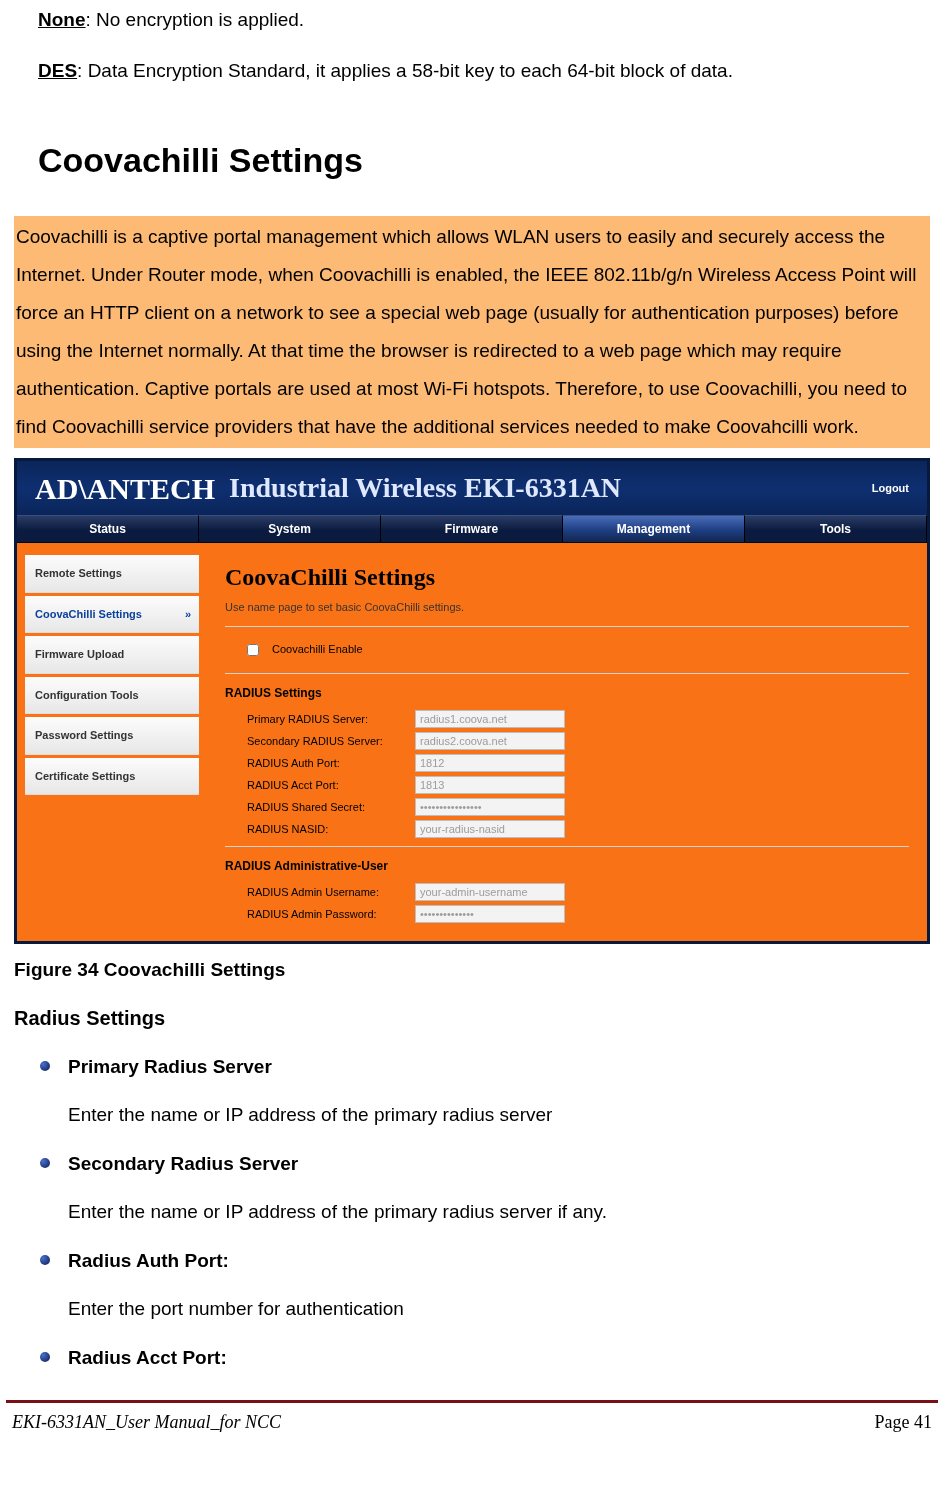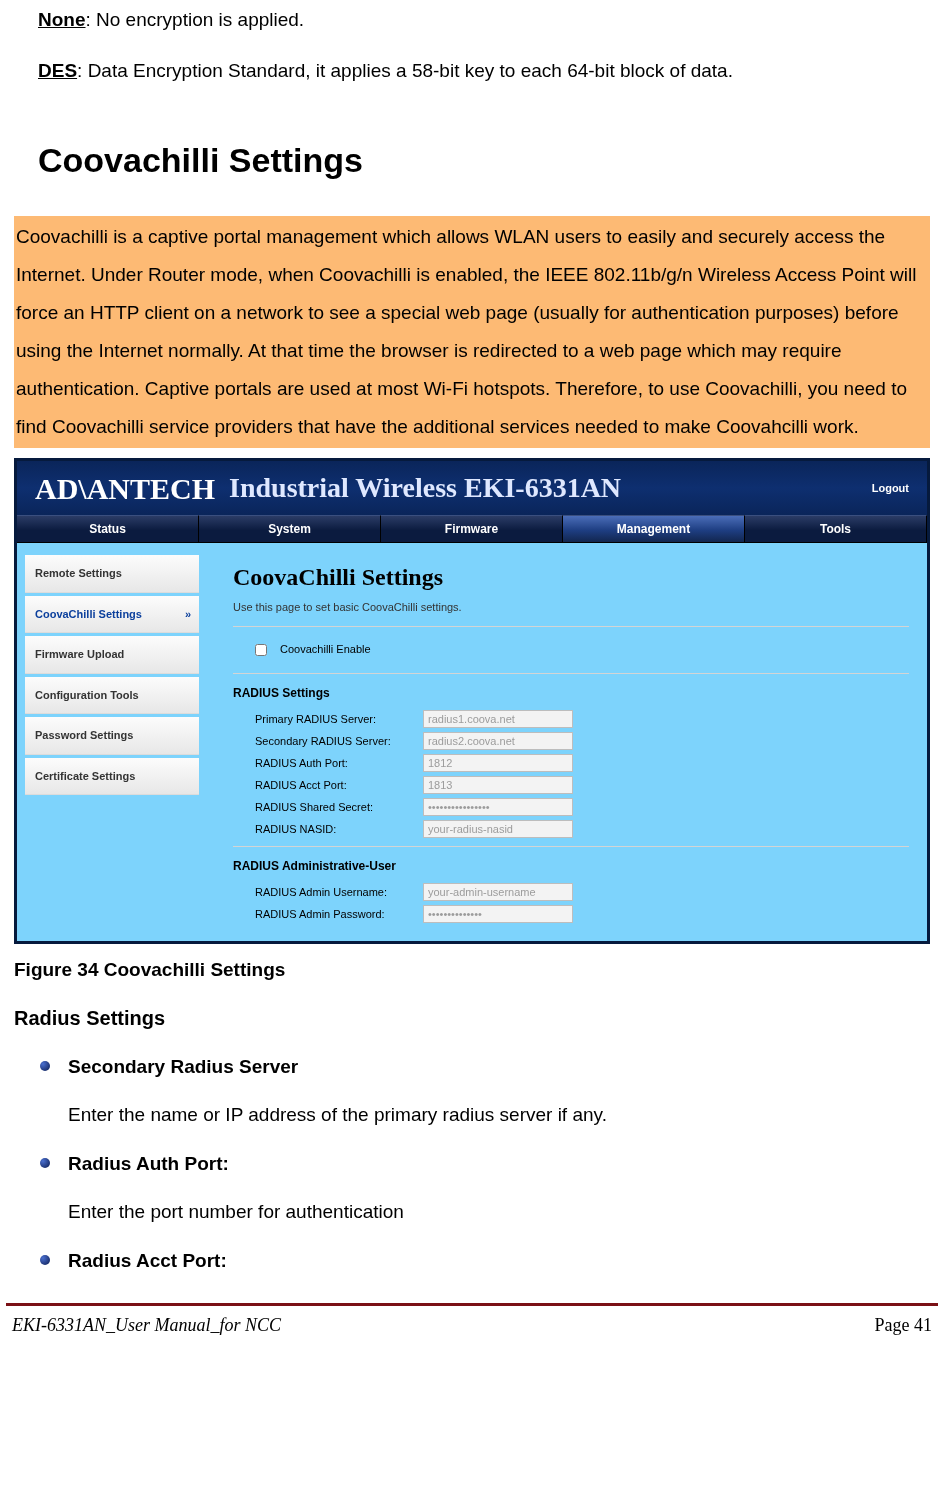--- a/index.html
+++ b/index.html
@@ -81,23 +81,22 @@
     border-bottom: 1px solid #000;
     background: linear-gradient(#2b3c66, #0b1b3f 55%, #0b1b3f);
     border-right: 1px solid #000;
     cursor: pointer;
   }
   .ss-tab.active {
     background: linear-gradient(#4a6db8, #1e3e82 55%, #12264f);
   }
   .ss-body {
     display: flex;
-    background: #7dd3fc;
+    background: #f97316;
     min-height: 370px;
-    gap: 8px;
   }
   .ss-side { width: 190px; padding: 12px 8px; }
   .side-item {
     font-size: 11px;
     font-weight: bold;
     color: #333;
     padding: 10px 10px;
     border-bottom: 1px solid #dcdcdc;
     background: linear-gradient(#fcfcfc, #e7e7e7);
     margin-bottom: 3px;
@@ -212,21 +211,21 @@
       <div class="ss-side">
         <div class="side-item">Remote Settings</div>
         <div class="side-item active">CoovaChilli Settings</div>
         <div class="side-item">Firmware Upload</div>
         <div class="side-item">Configuration Tools</div>
         <div class="side-item">Password Settings</div>
         <div class="side-item">Certificate Settings</div>
       </div>
       <div class="ss-main">
         <h2 class="title">CoovaChilli Settings</h2>
-        <div class="ss-subtitle">Use this page to set basic CoovaChilli settings.</div>
+        <div class="ss-subtitle">Use name page to set basic CoovaChilli settings.</div>
         <hr class="ss-hr">
         <div class="chk-row">
           <input type="checkbox" style="">
           <span>Coovachilli Enable</span>
         </div>
         <hr class="ss-hr">
 
         <div class="group-title">RADIUS Settings</div>
 
         <div class="field-row">
@@ -266,20 +265,27 @@
           <input class="field-input" disabled="" value="••••••••••••••" style="">
         </div>
       </div>
     </div>
   </div>
 
   <div class="fig-caption">Figure 34 Coovachilli Settings</div>
 
   <div class="sub-heading">Radius Settings</div>
 
+  <div class="bullet-block">
+    <div class="bullet-row">
+      <div class="bullet-dot"></div>
+      <div class="bullet-title">Primary Radius Server</div>
+    </div>
+    <div class="bullet-desc">Enter the name or IP address of the primary radius server</div>
+  </div>
 
   <div class="bullet-block">
     <div class="bullet-row">
       <div class="bullet-dot"></div>
       <div class="bullet-title">Secondary Radius Server</div>
     </div>
     <div class="bullet-desc">Enter the name or IP address of the primary radius server if any.</div>
   </div>
 
   <div class="bullet-block">

